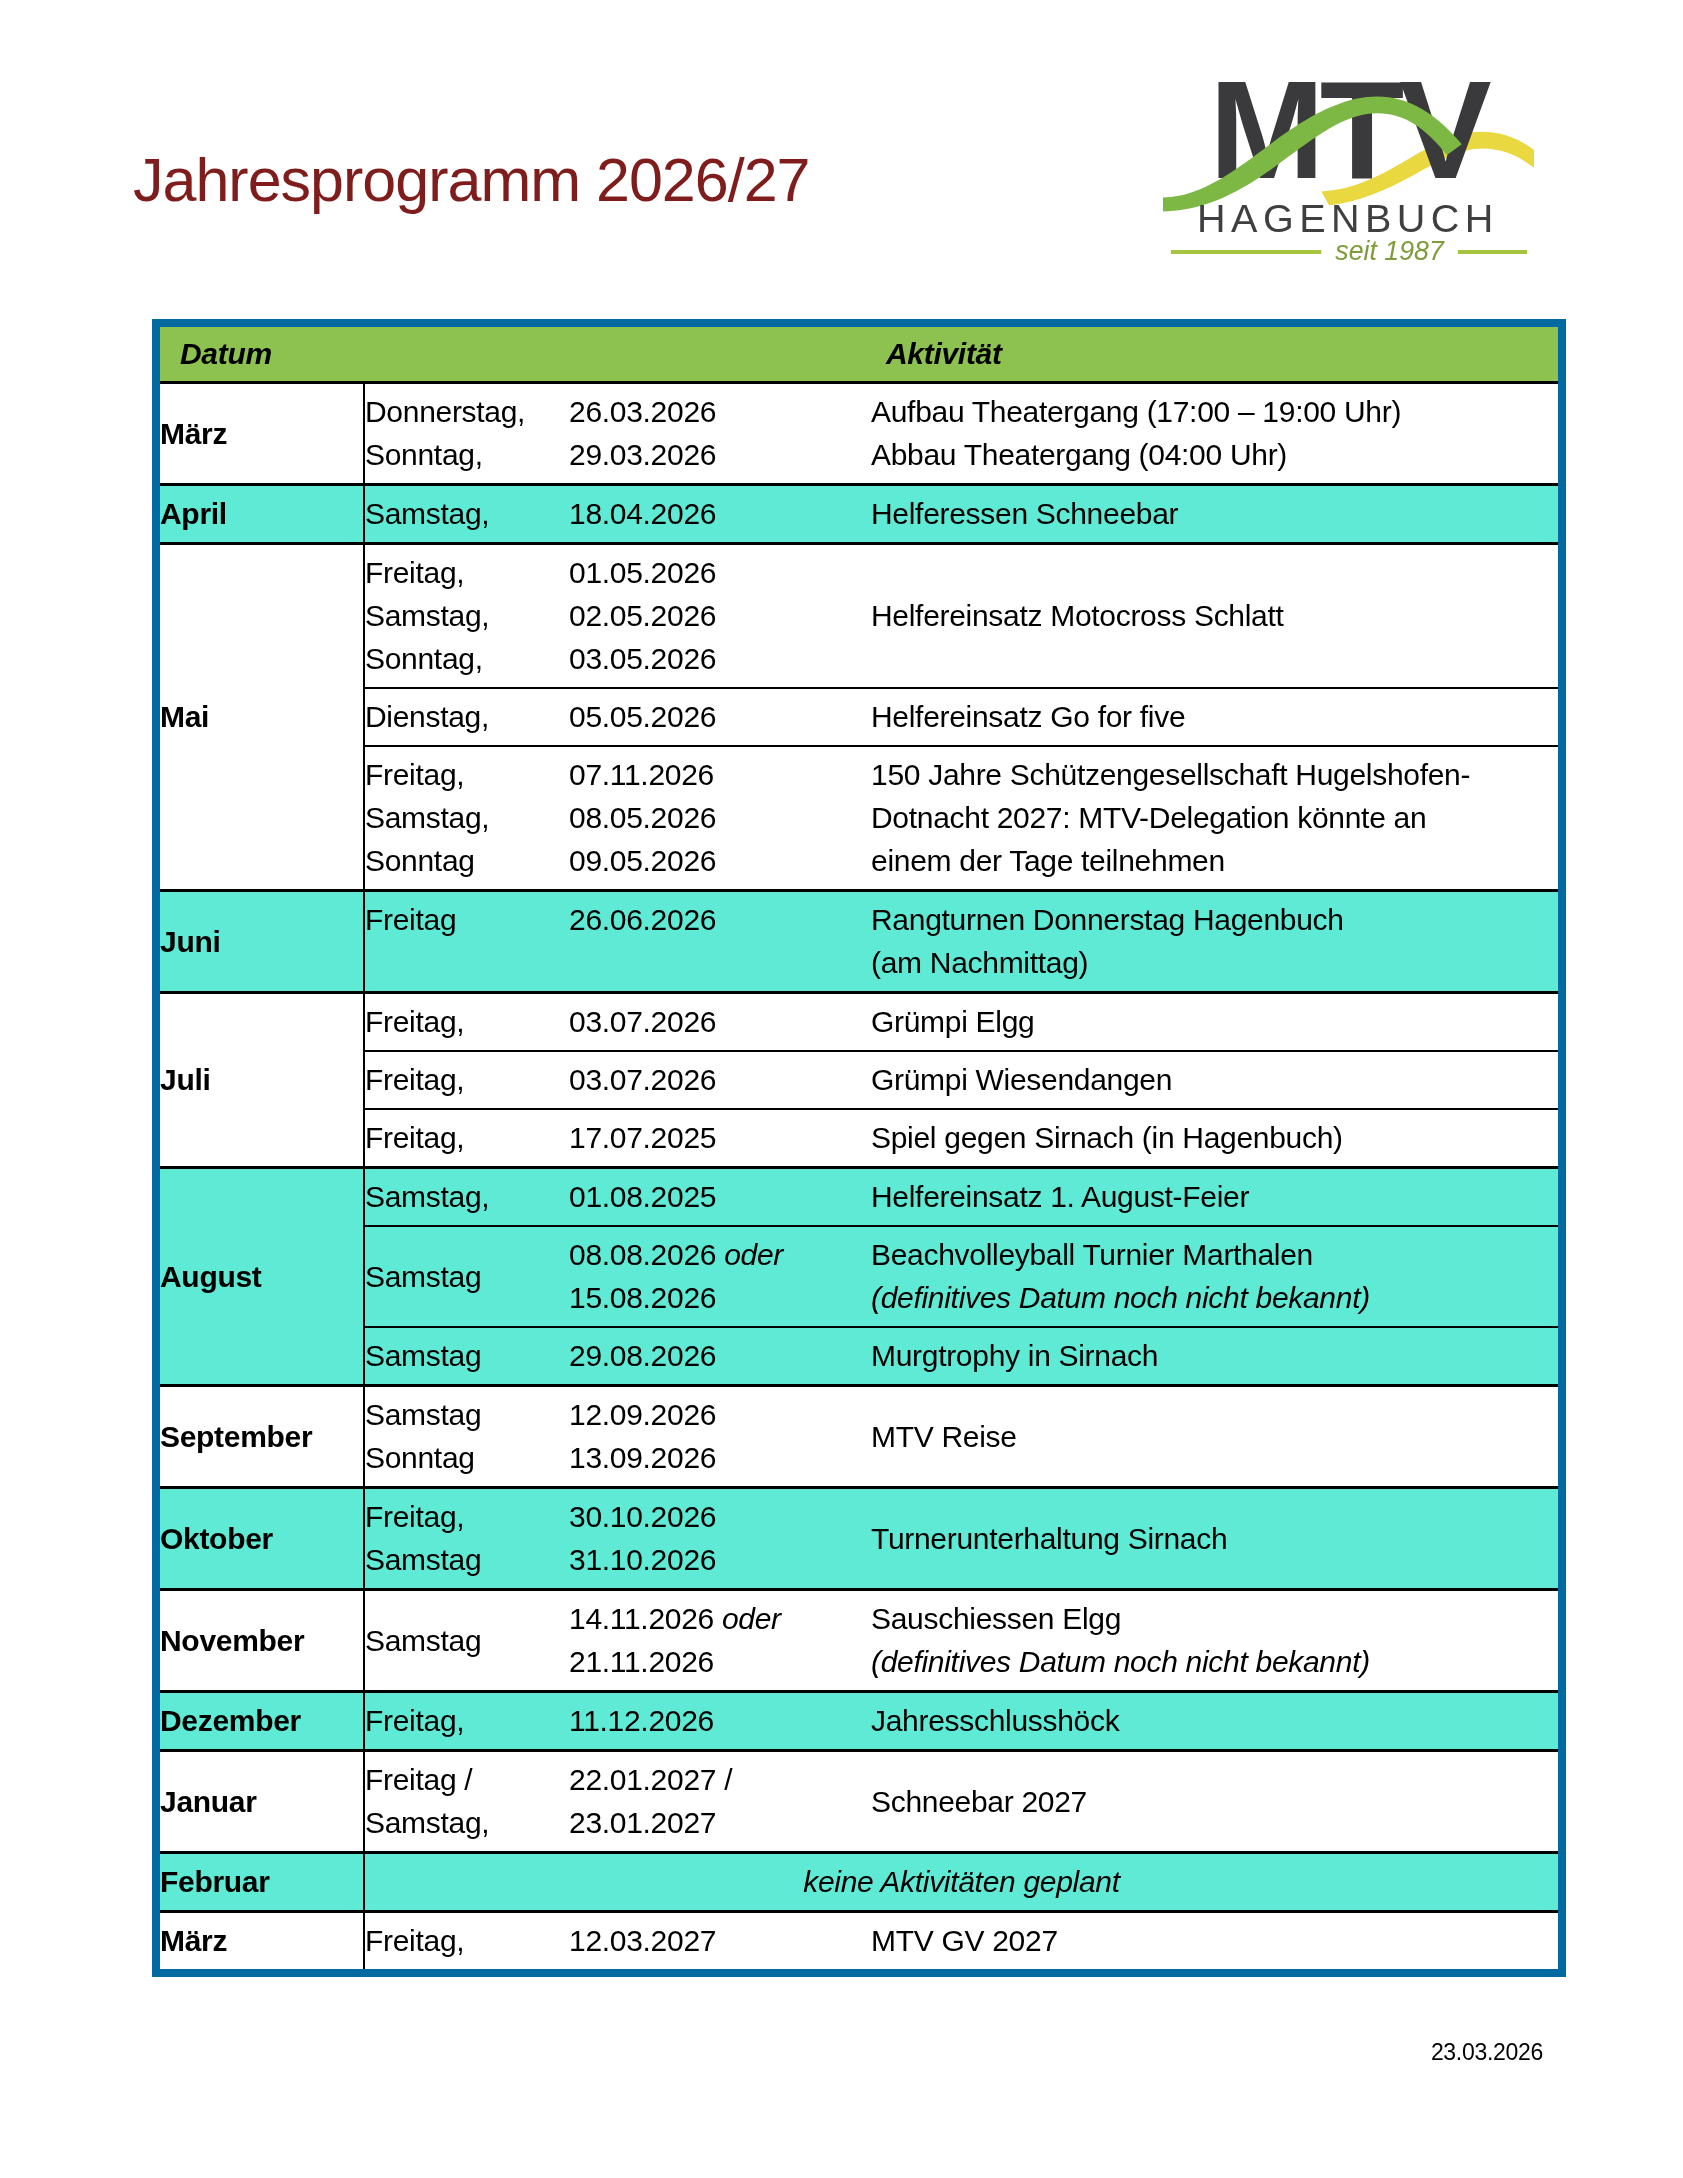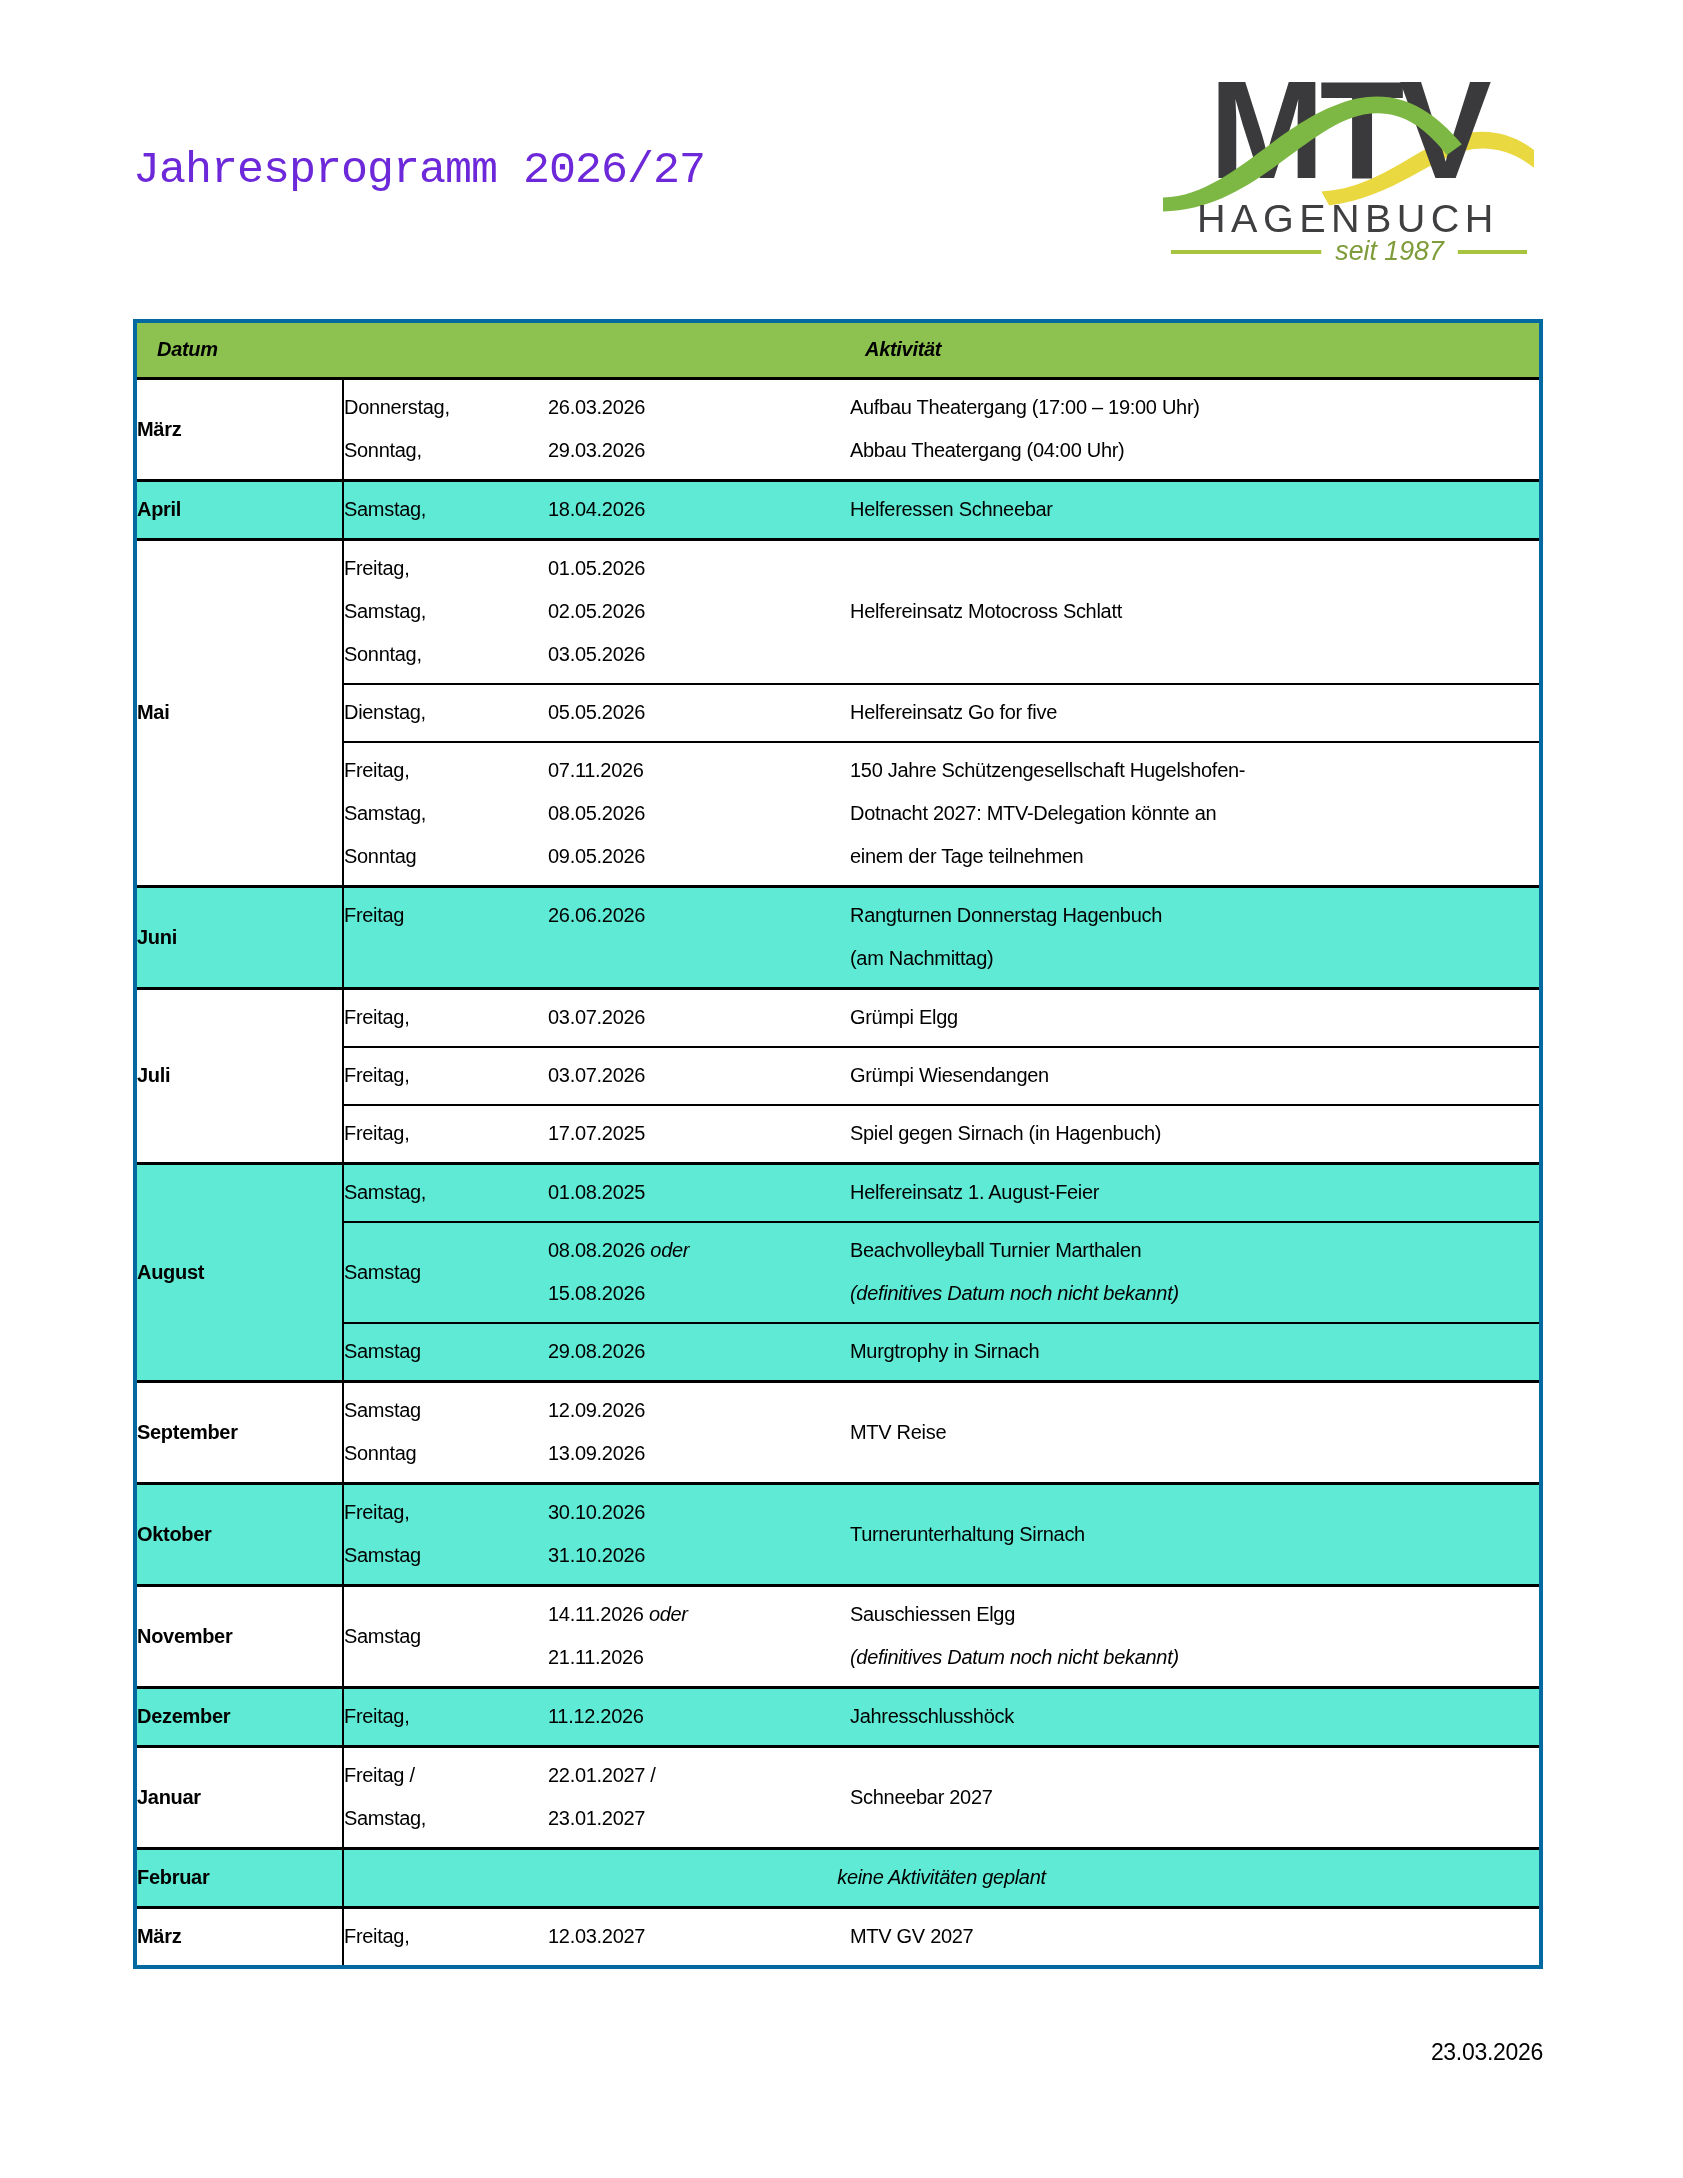--- a/index.html
+++ b/index.html
@@ -3,32 +3,32 @@
 <meta charset="utf-8">
 <style>
   html,body{margin:0;padding:0;}
   body{
     width:1683px;height:2178px;background:#ffffff;position:relative;
     font-family:"Liberation Sans","DejaVu Sans",sans-serif;color:#000;
     -webkit-font-smoothing:antialiased;
   }
   .page-title{
     position:absolute;left:133px;top:145px;
-    font-size:45px;font-weight:400;letter-spacing:-1px;color:#6d28d9;white-space:nowrap;font-family:Liberation Mono, monospace;
+    font-size:61px;font-weight:400;letter-spacing:-1px;color:#7f1d1d;white-space:nowrap;
   }
   .logo{position:absolute;left:1163px;top:46px;width:371px;height:220px;}
   .footer-date{
     position:absolute;left:137px;top:2039px;width:1406px;
     text-align:right;font-size:23px;letter-spacing:-0.3px;
   }
   table.schedule{
-    position:absolute;left:133px;top:319px;width:1406px;
+    position:absolute;left:152px;top:319px;width:1406px;
     border-collapse:collapse;table-layout:fixed;
-    border:4px solid #0369a1;
-    font-size:20px;letter-spacing:-0.3px;
+    border:8px solid #0369a1;
+    font-size:30px;letter-spacing:-0.3px;
   }
   table.schedule col.c-month{width:208px;}
   table.schedule col.c-day{width:205px;}
   table.schedule col.c-date{width:302px;}
   table.schedule col.c-act{width:691px;}
   table.schedule th{
     background:#8DC150;font-style:italic;font-weight:bold;color:#000;
     text-align:left;border-bottom:3px solid #000;padding:5px 0 6px;line-height:43px;
   }
   table.schedule th.h-datum{padding-left:20px;}

